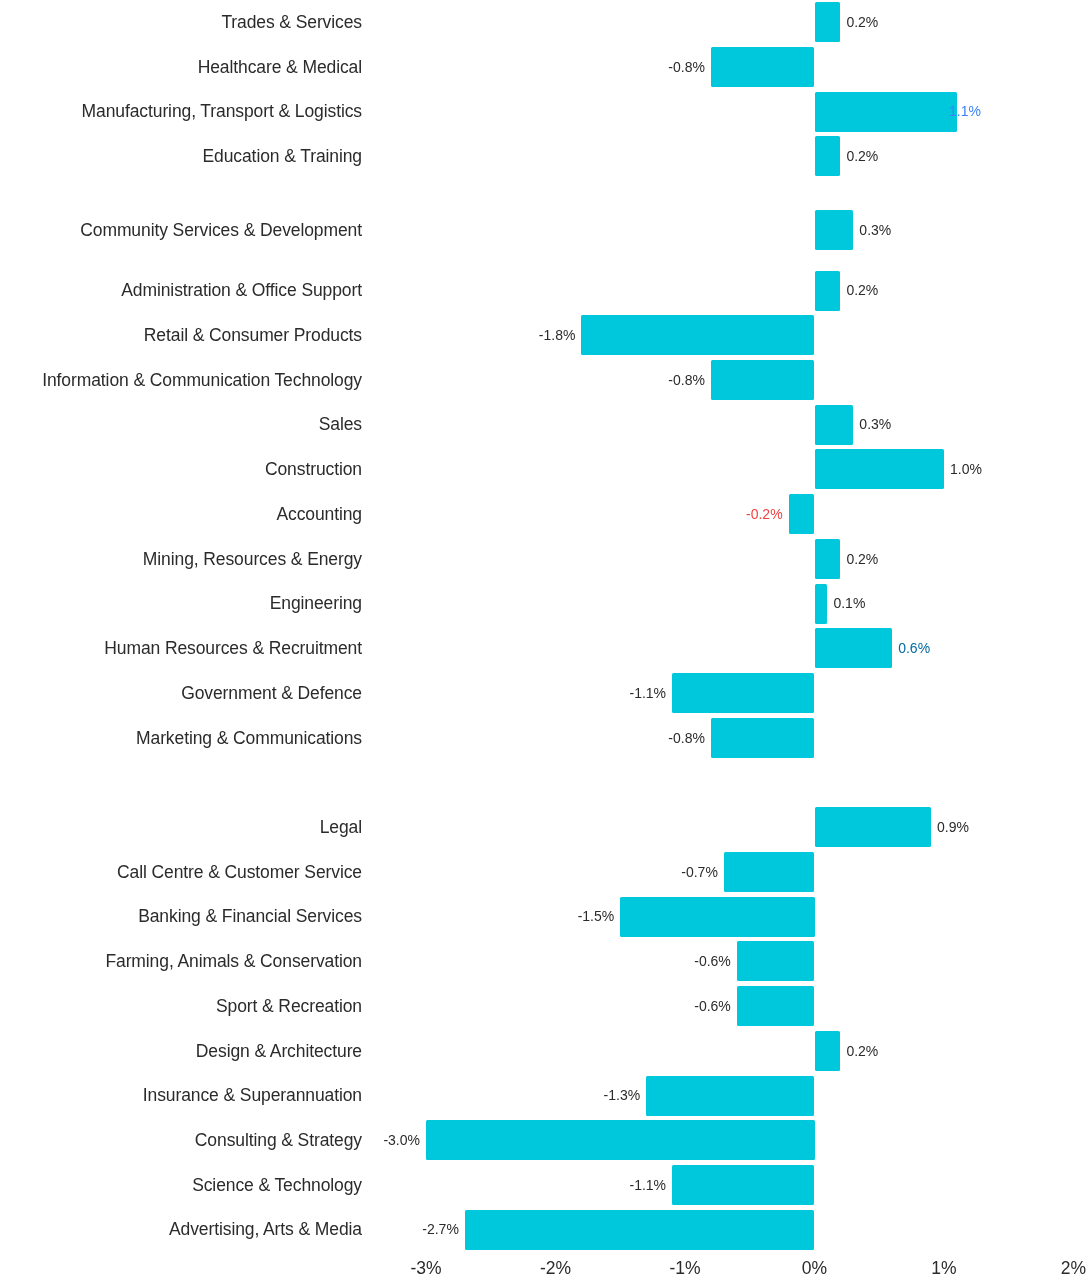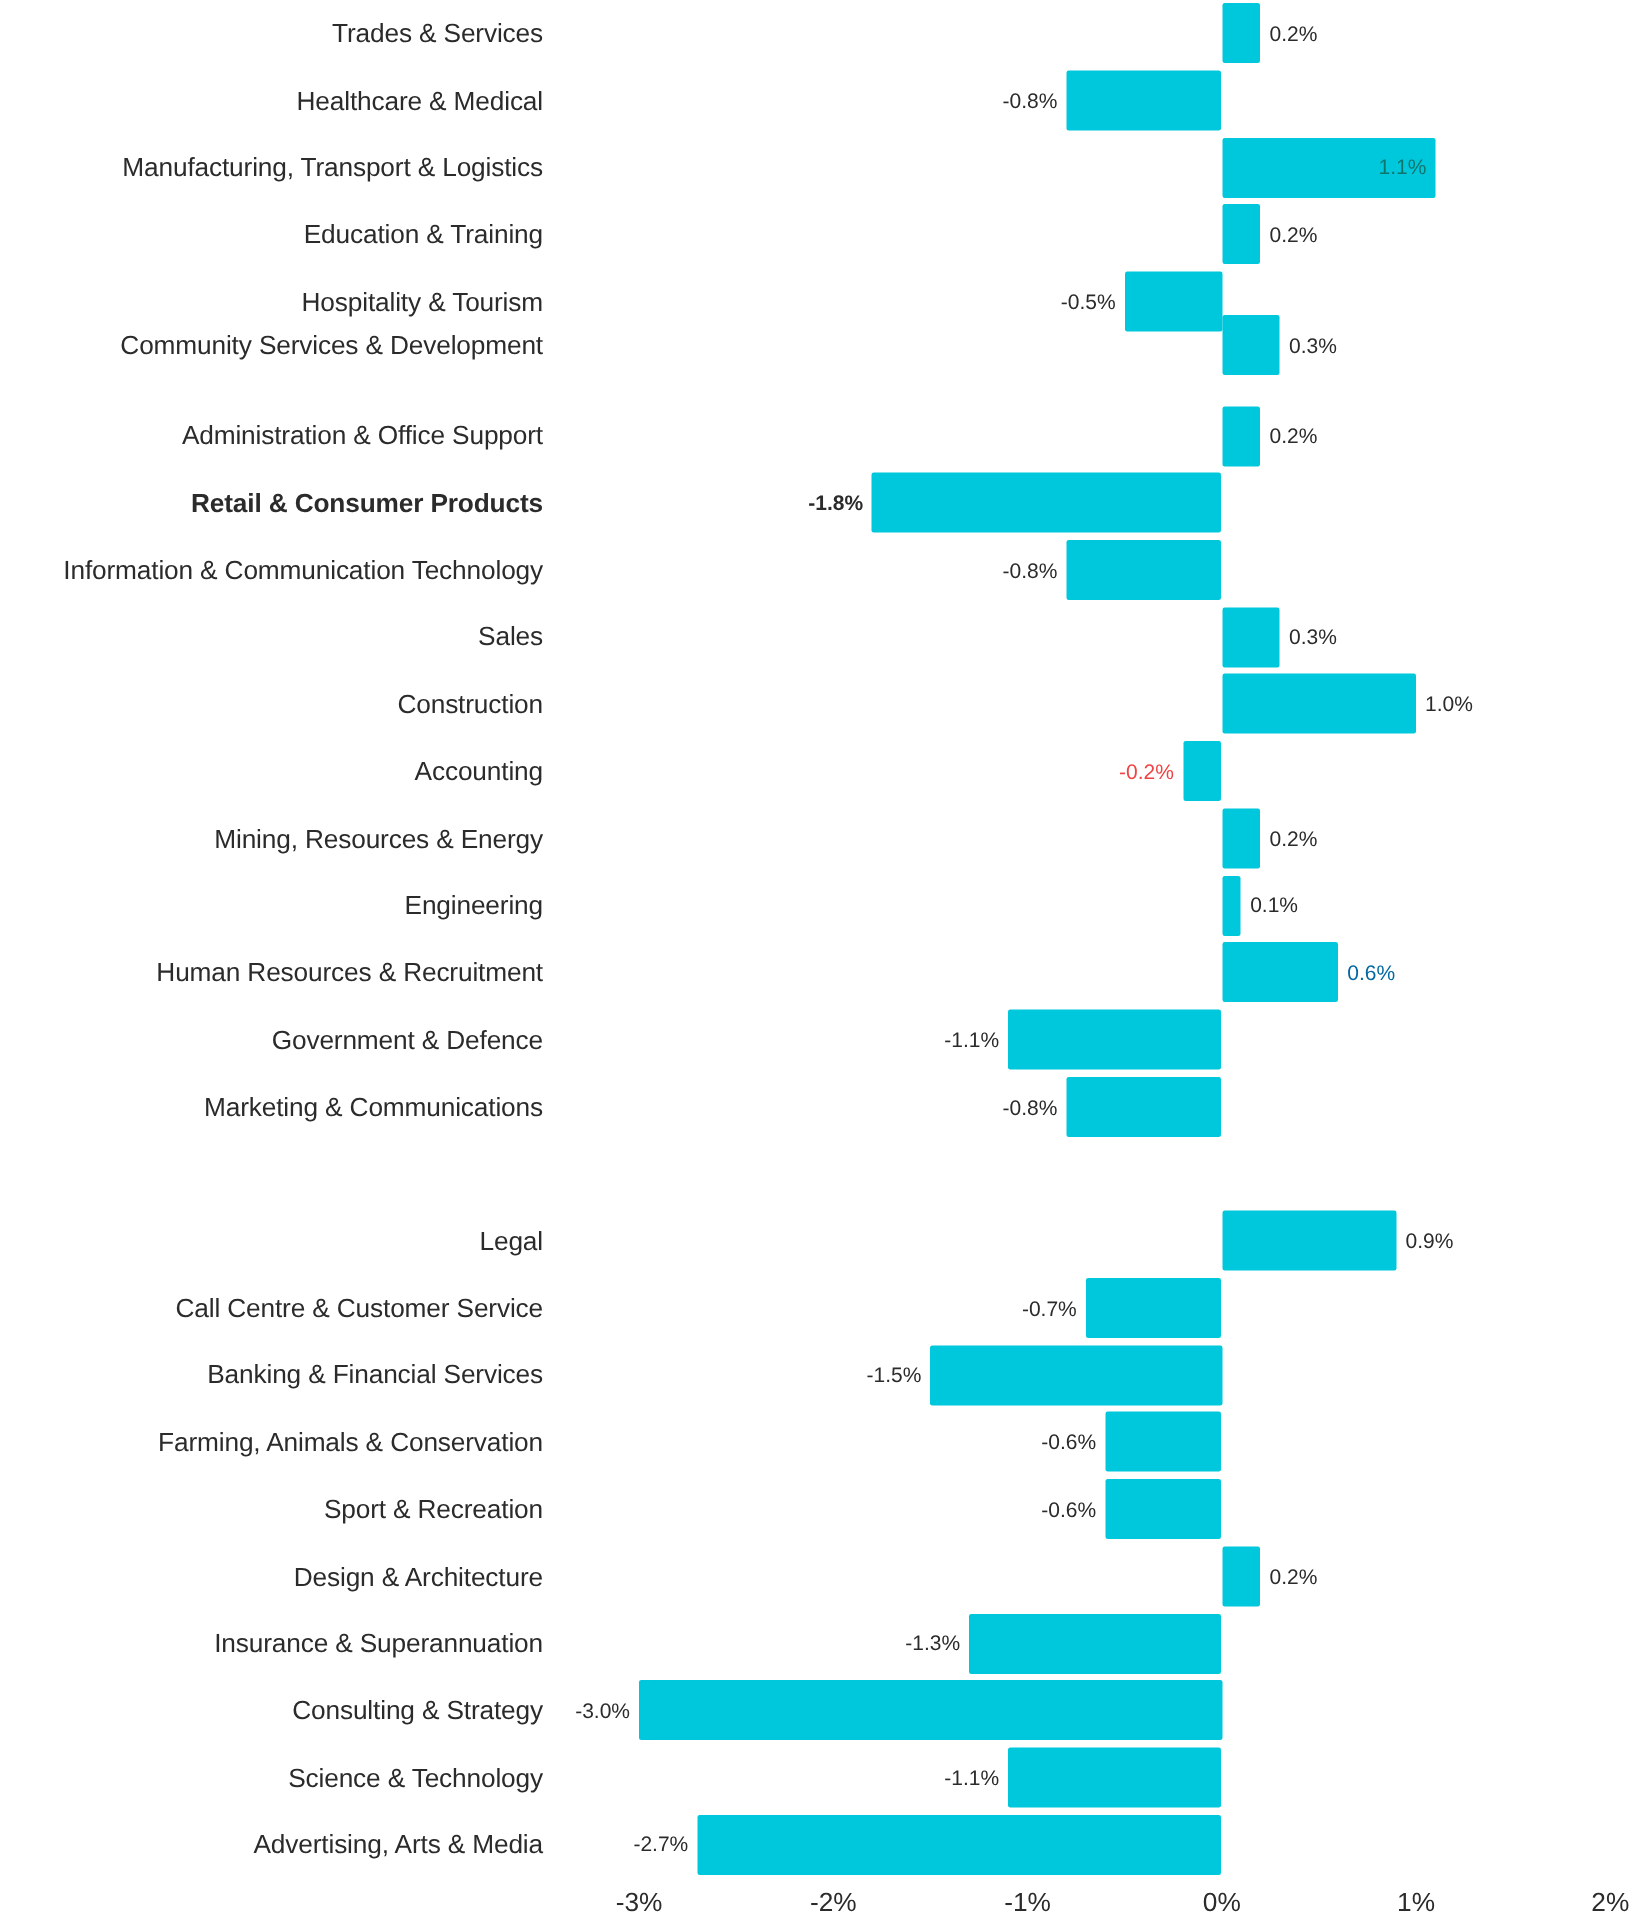--- a/index.html
+++ b/index.html
@@ -91,43 +91,38 @@
         <div class="val-label pos" style="color: rgb(43, 43, 43); left: 846.4px;">0.2%</div>
       </div>
       <div class="bar-row" style="top: 44.72px;">
         <div class="cat-label">Healthcare &amp; Medical</div>
         <div class="bar" style="left: 710.9px; width: 103.6px; background: rgb(0, 200, 220);"></div>
         <div class="val-label neg" style="color: rgb(43, 43, 43); right: 385.1px;">-0.8%</div>
       </div>
       <div class="bar-row" style="top: 89.44px;">
         <div class="cat-label">Manufacturing, Transport &amp; Logistics</div>
         <div class="bar" style="left: 814.5px; width: 142.45px; background: rgb(0, 200, 220);"></div>
-        <div class="val-label pos" style="color: #0f766e; left: 919px;">1.1%</div>
+        <div class="val-label pos" style="color: #3b82f6; left: 949px;">1.1%</div>
       </div>
       <div class="bar-row" style="top: 134.16px;">
         <div class="cat-label">Education &amp; Training</div>
         <div class="bar" style="left: 814.5px; width: 25.9px; background: rgb(0, 200, 220);"></div>
         <div class="val-label pos" style="color: rgb(43, 43, 43); left: 846.4px;">0.2%</div>
-      </div>
-      <div class="bar-row" style="top: 178.88px;">
-        <div class="cat-label">Hospitality &amp; Tourism</div>
-        <div class="bar" style="left: 749.75px; width: 64.75px; background: rgb(0, 200, 220);"></div>
-        <div class="val-label neg" style="color: rgb(43, 43, 43); right: 346.25px;">-0.5%</div>
       </div>
       <div class="bar-row" style="top: 208px;">
         <div class="cat-label">Community Services &amp; Development</div>
         <div class="bar" style="left: 814.5px; width: 38.85px; background: rgb(0, 200, 220);"></div>
         <div class="val-label pos" style="color: rgb(43, 43, 43); left: 859.35px;">0.3%</div>
       </div>
       <div class="bar-row" style="top: 268.32px;">
         <div class="cat-label">Administration &amp; Office Support</div>
         <div class="bar" style="left: 814.5px; width: 25.9px; background: rgb(0, 200, 220);"></div>
         <div class="val-label pos" style="color: rgb(43, 43, 43); left: 846.4px;">0.2%</div>
       </div>
-      <div class="bar-row" style="top: 313.04px; font-weight: bold;">
+      <div class="bar-row" style="top: 313.04px;">
         <div class="cat-label">Retail &amp; Consumer Products</div>
         <div class="bar" style="left: 581.4px; width: 233.1px; background: rgb(0, 200, 220);"></div>
         <div class="val-label neg" style="color: rgb(43, 43, 43); right: 514.6px;">-1.8%</div>
       </div>
       <div class="bar-row" style="top: 357.76px;">
         <div class="cat-label">Information &amp; Communication Technology</div>
         <div class="bar" style="left: 710.9px; width: 103.6px; background: rgb(0, 200, 220);"></div>
         <div class="val-label neg" style="color: rgb(43, 43, 43); right: 385.1px;">-0.8%</div>
       </div>
       <div class="bar-row" style="top: 402.48px;">

